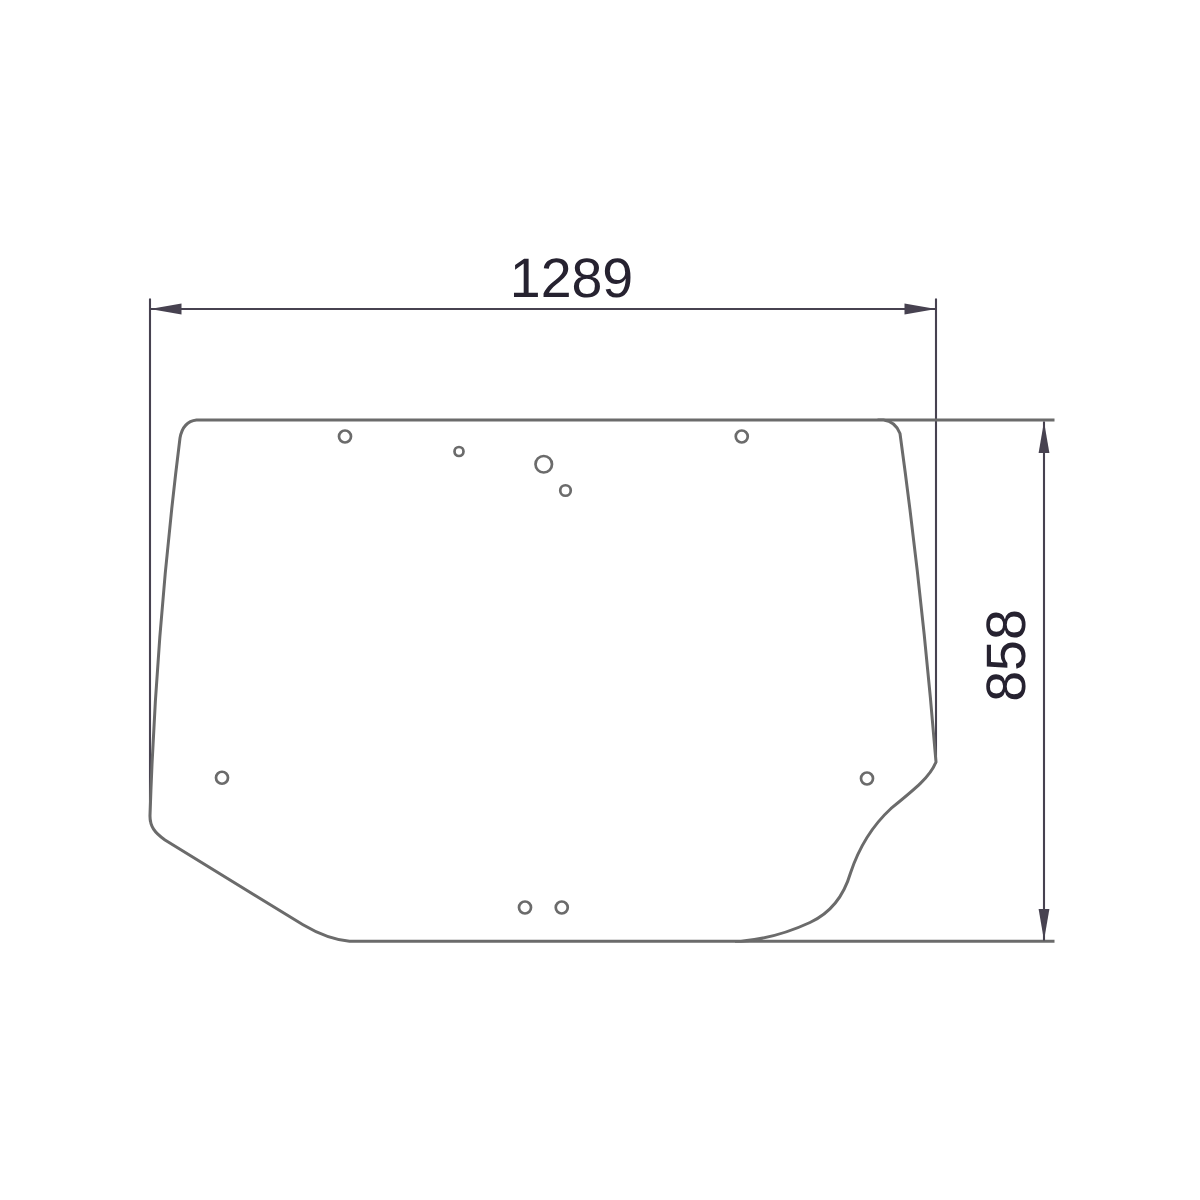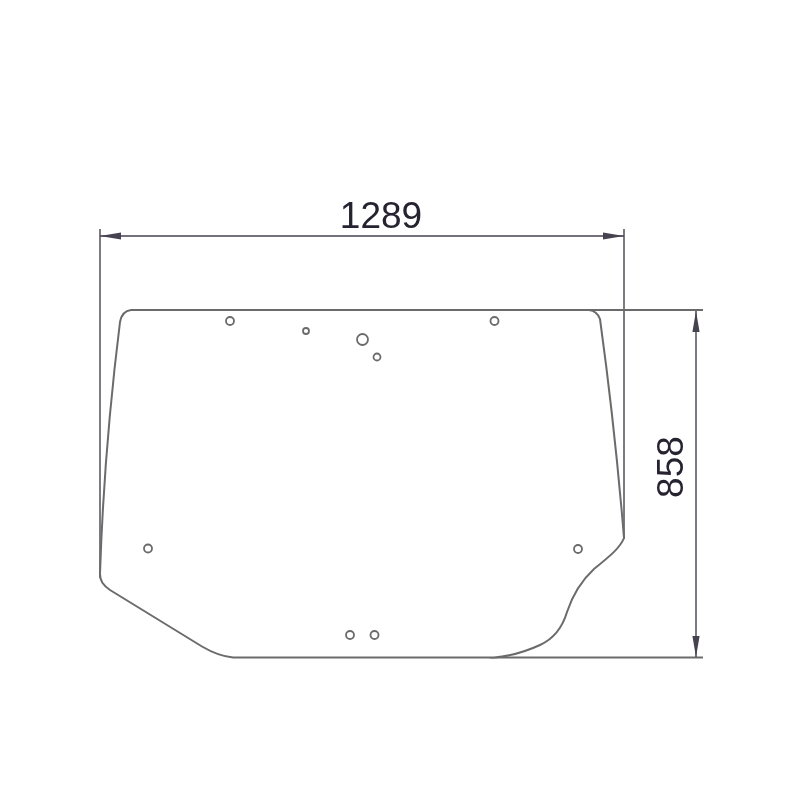--- a/index.html
+++ b/index.html
@@ -8,21 +8,20 @@
     background: #ffffff;
     width: 800px;
     height: 800px;
     font-family: "Liberation Sans", sans-serif;
   }
   #canvas-wrap {
     position: relative;
     width: 800px;
     height: 640px;
     background: var(--background, #fff);
-    margin-top: 30px;
   }
   svg { display: block; }
   .outline {
     fill: #ffffff;
     stroke: var(--outline, #6b6b6b);
     stroke-width: 2;
     stroke-linejoin: round;
   }
   .hole {
     fill: #ffffff;

